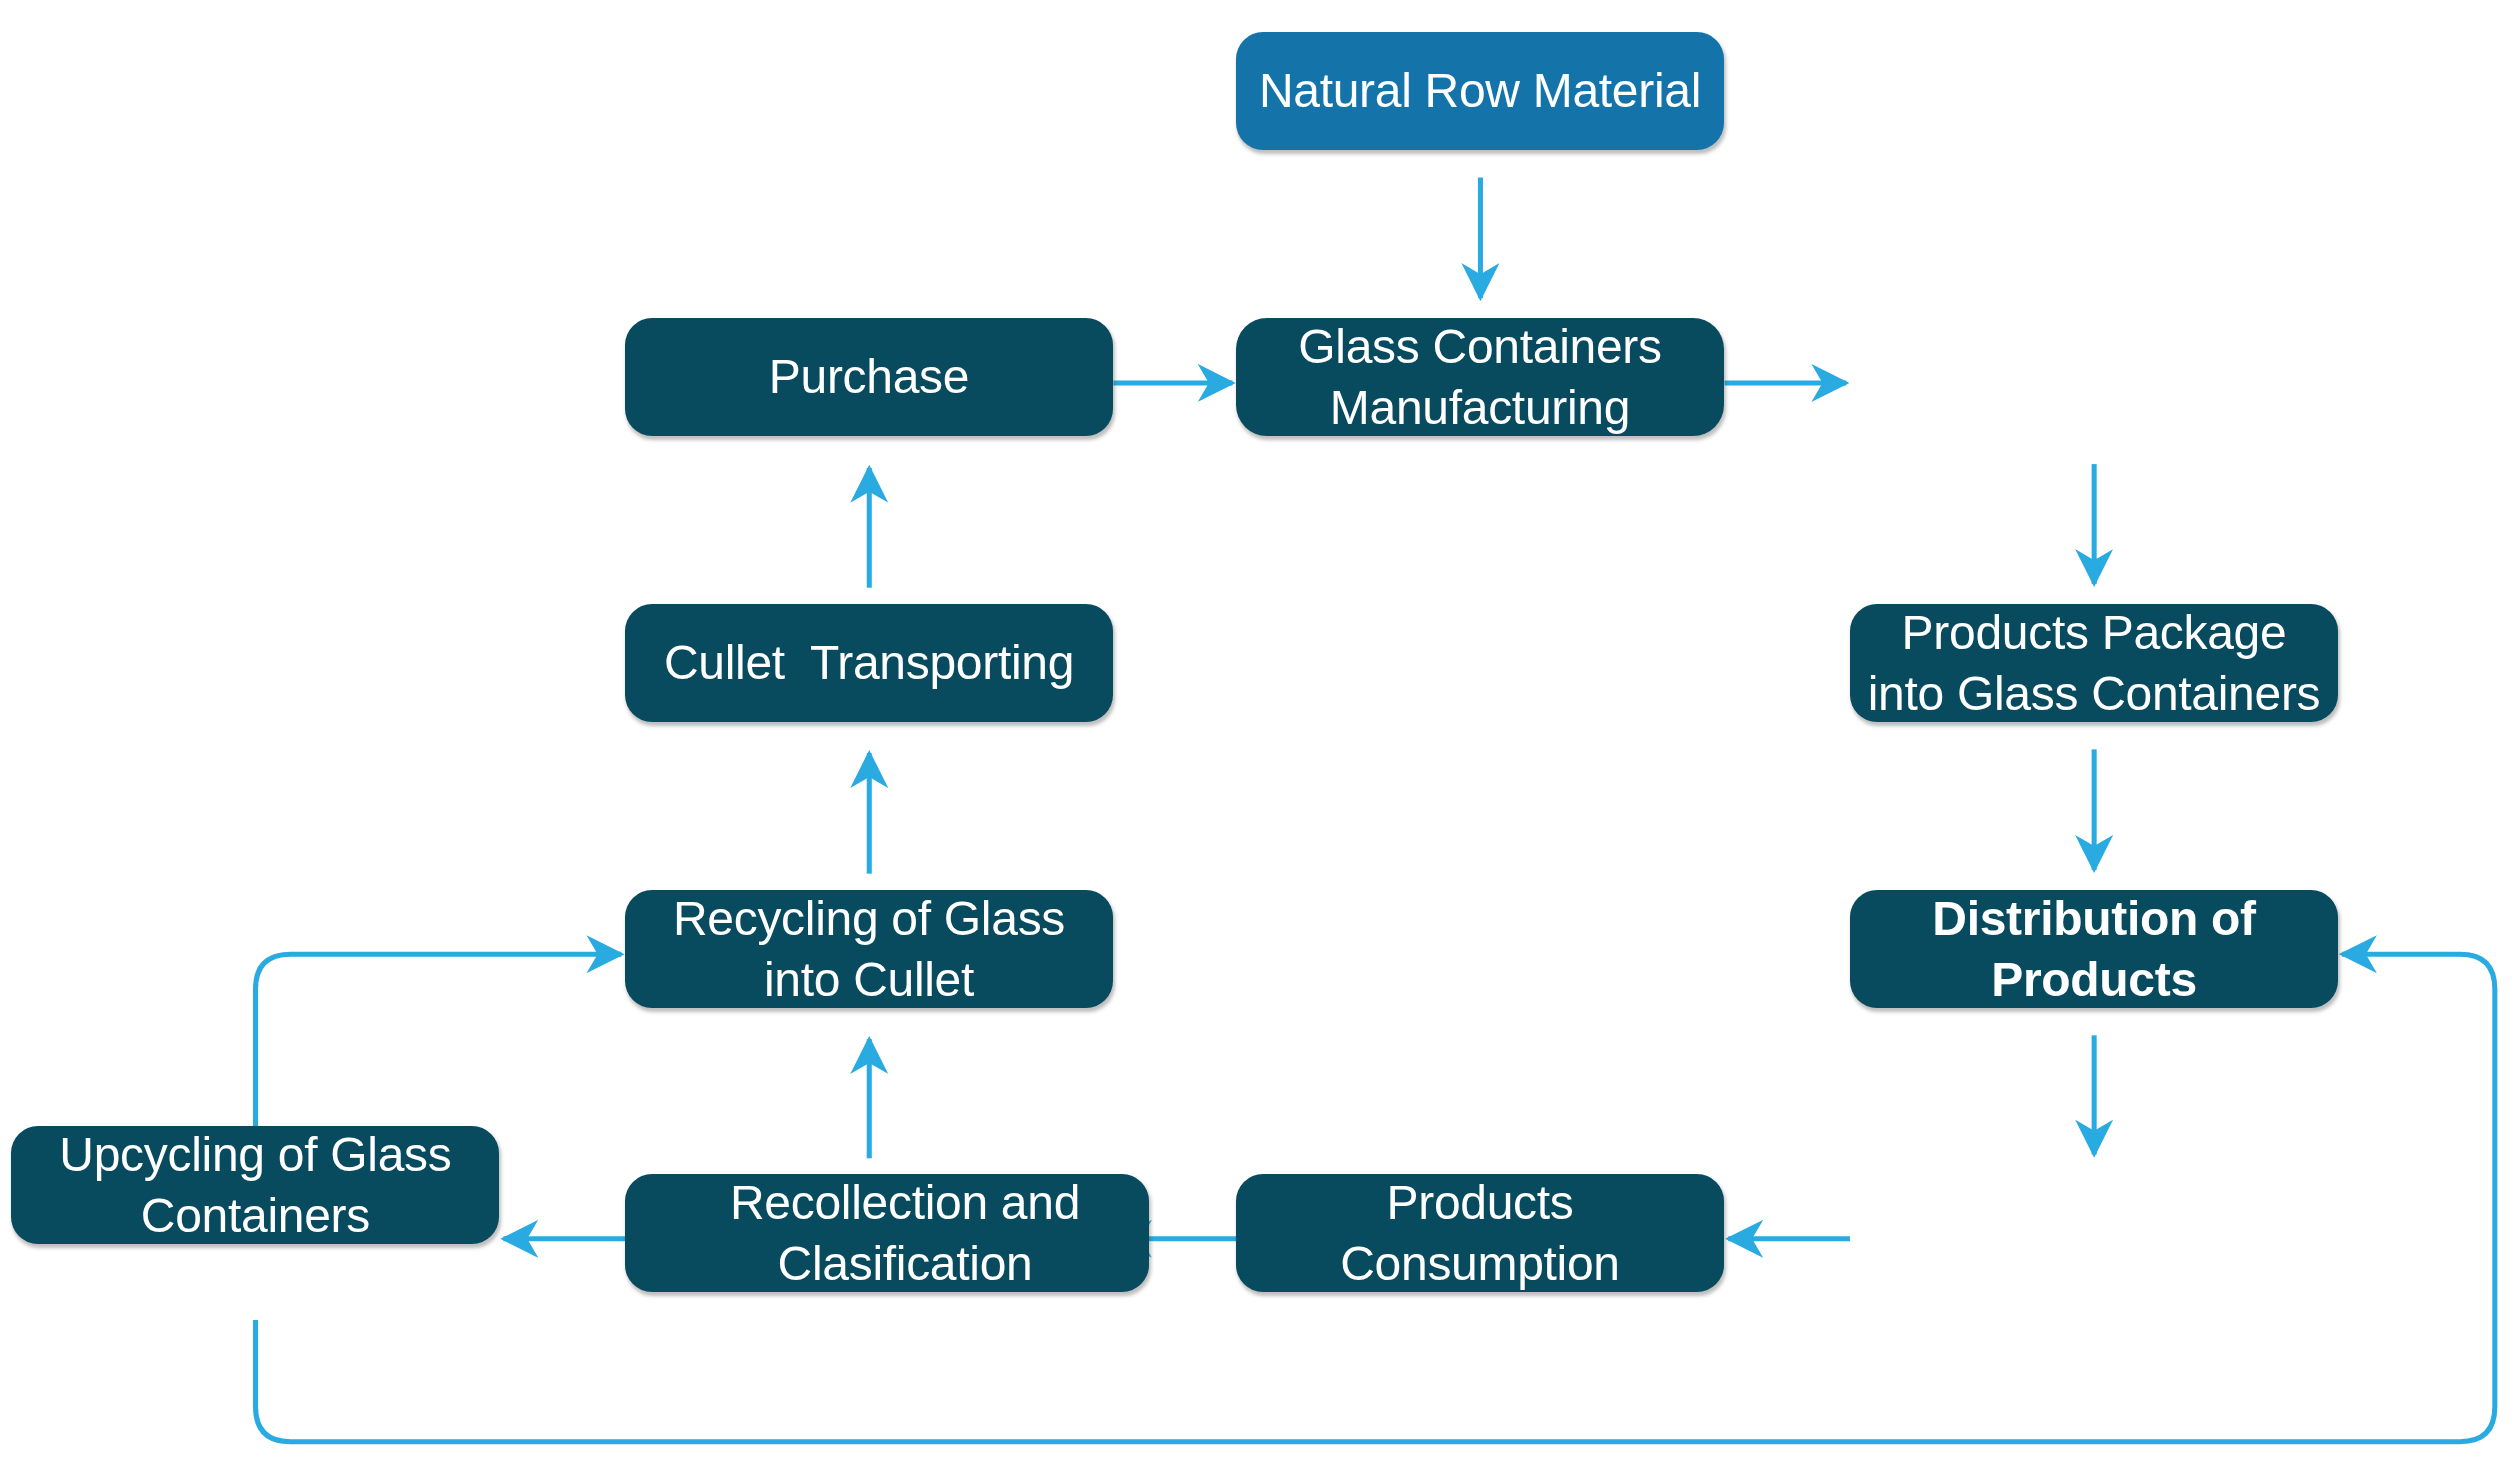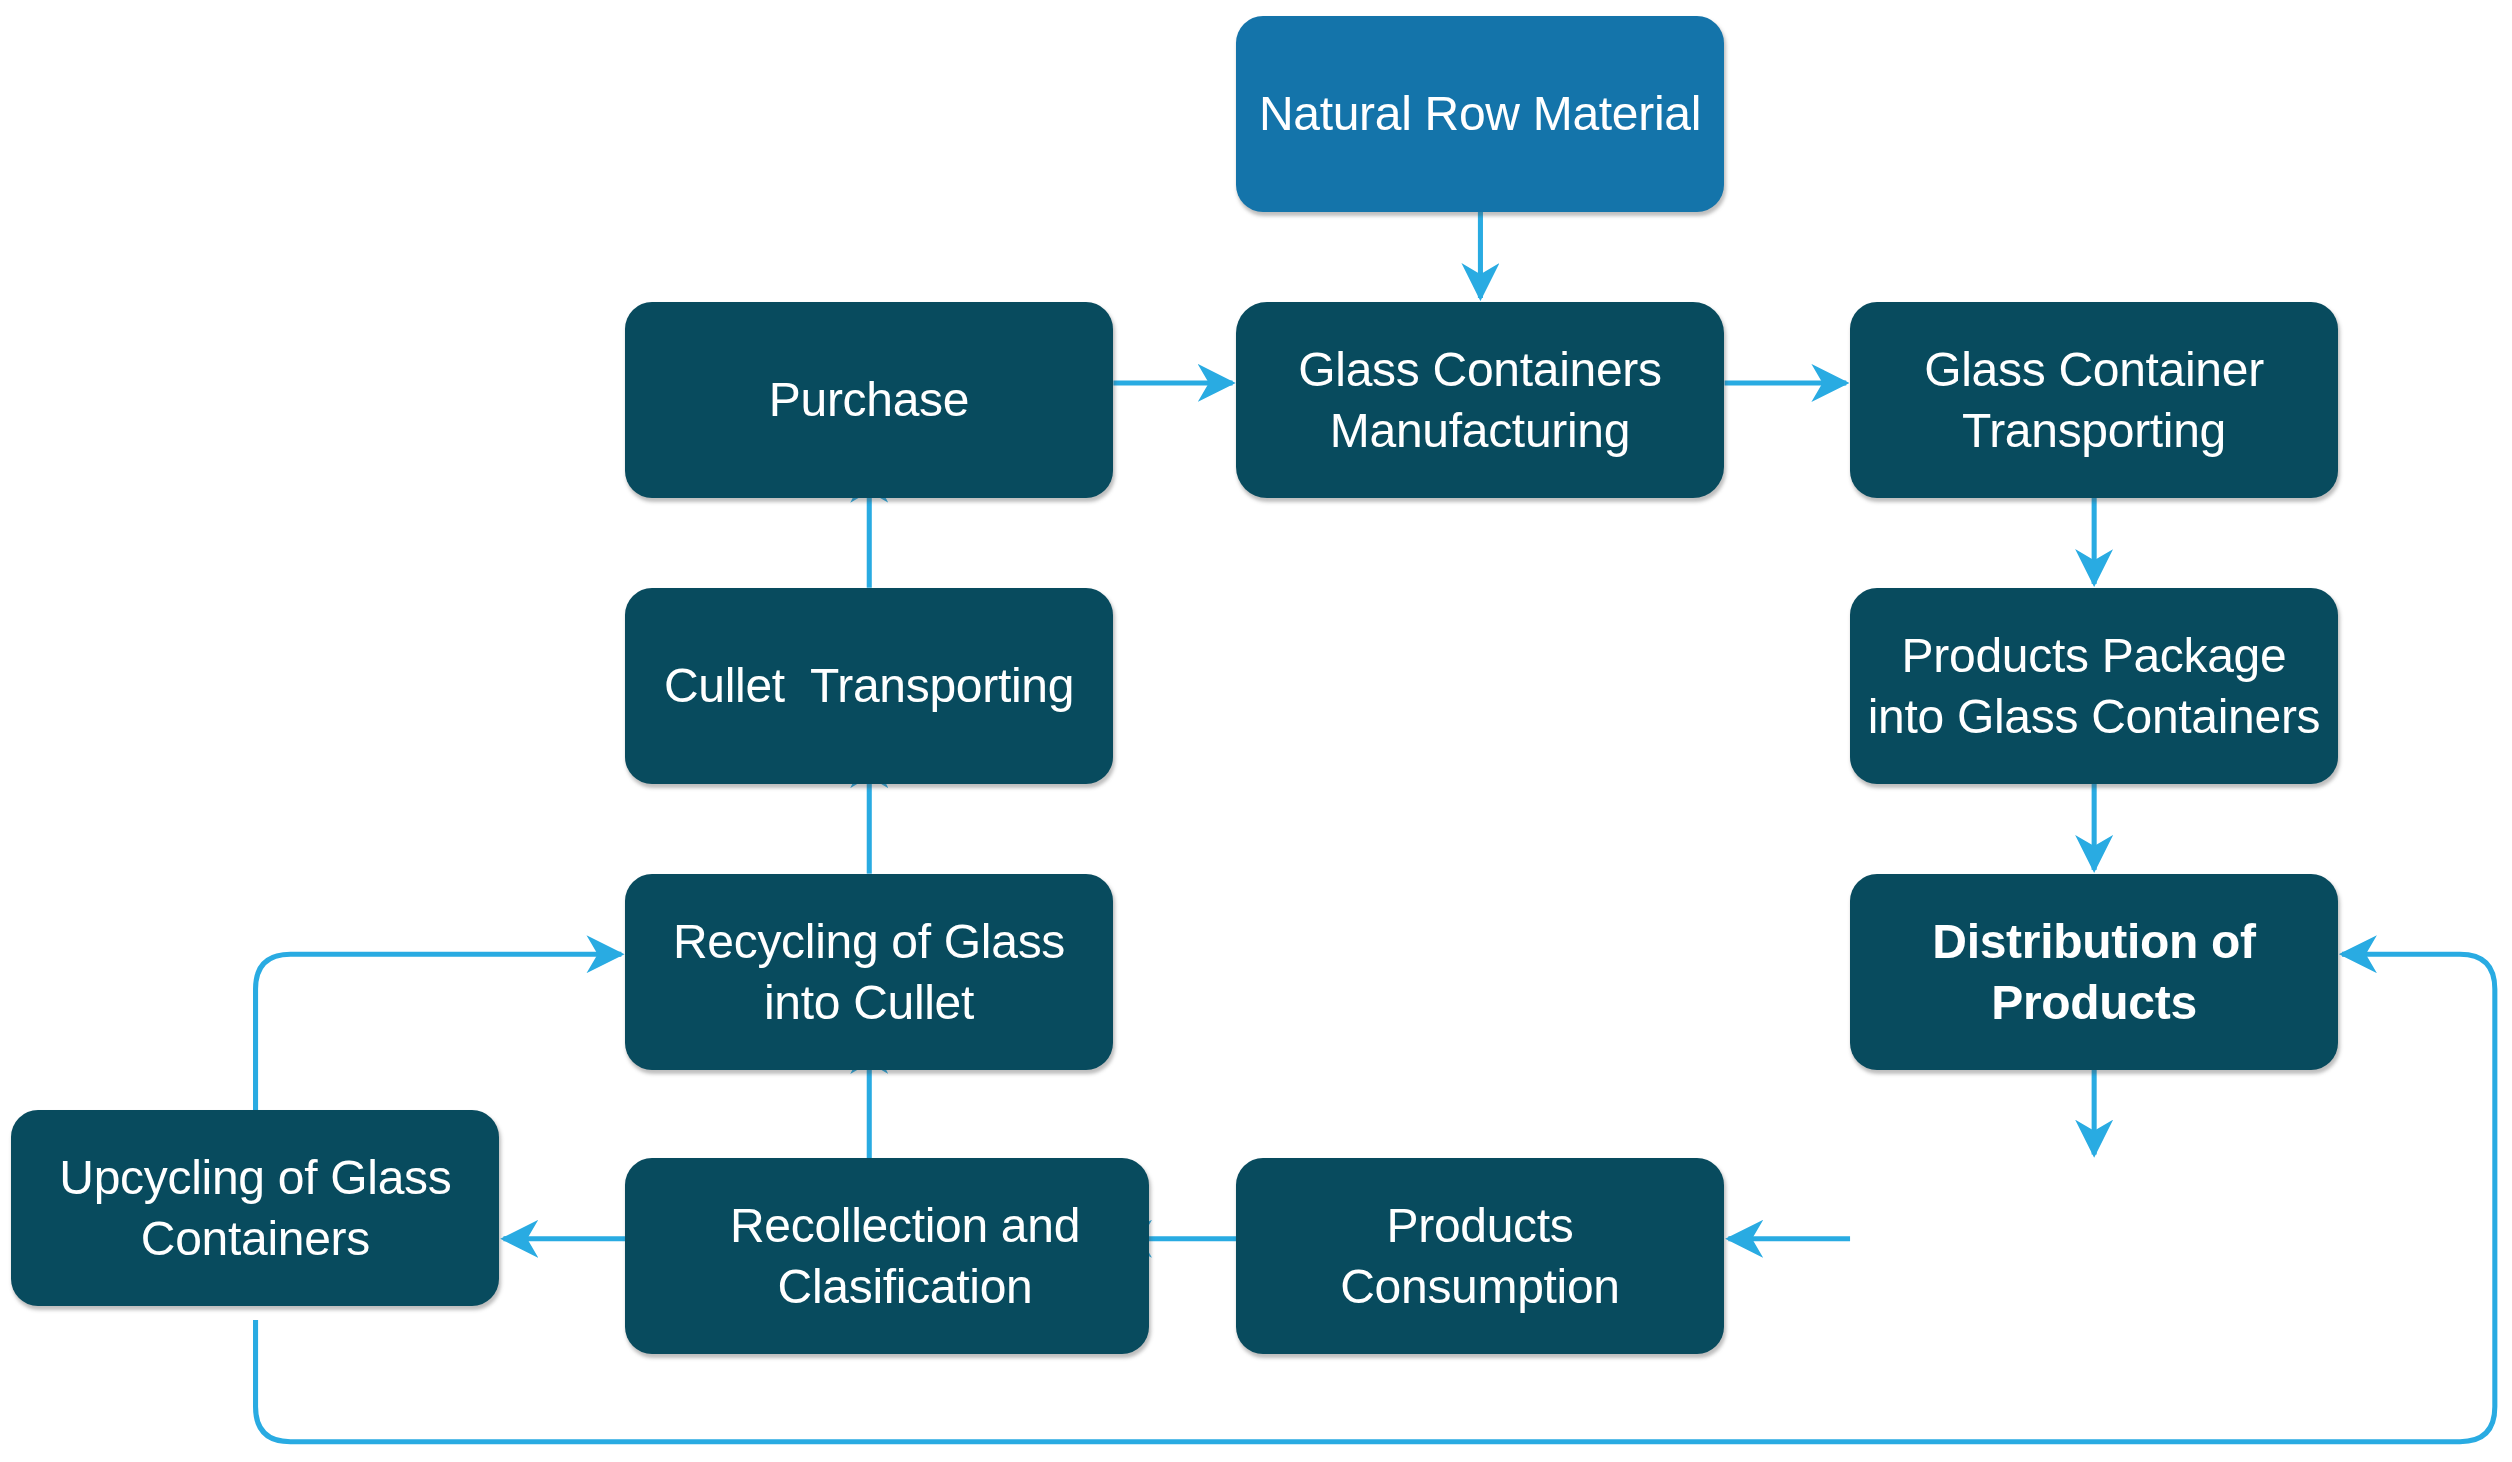--- a/index.html
+++ b/index.html
@@ -13,27 +13,28 @@
   body{
     width:2512px;height:1462px;
     background:var(--background);
     font-family:"Liberation Sans","DejaVu Sans",sans-serif;
     position:relative;overflow:hidden;
   }
   .canvas{position:absolute;left:0;top:0;width:2512px;height:1462px;}
   .arrow-layer{position:absolute;left:0;top:0;width:2512px;height:1462px;}
   .edge{stroke:var(--arrow);stroke-width:8;fill:none;marker-end:url(#ah);}
   .node{
-    position:absolute;width:488px;height:196px;
+    position:absolute;width:488px;height:118px;
     background:var(--process-fill);color:var(--text);
     border-radius:27px;
     display:flex;align-items:center;justify-content:center;
     text-align:center;font-size:48px;line-height:1.28;
     letter-spacing:-0.3px;white-space:pre;
     box-shadow:1.3px 3.2px 3.8px rgba(70,70,70,0.35);
+    margin-top:16px;
   }
   .node.start{background:var(--start-fill);}
   #n-nrm{left:1236px;top:16px;}
   #n-treatment{left:625px;top:302px;}
   #n-gcm{left:1236px;top:302px;border-radius:31px;}
   #n-gct{left:1850px;top:302px;}
   #n-cullet{left:625px;top:588px;}
   #n-ppgc{left:1850px;top:588px;}
   #n-recycling{left:625px;top:874px;}
   #n-dist{left:1850px;top:874px;font-weight:bold;}
@@ -66,22 +67,20 @@
     <path class="edge" d="M1371 1378 L1371 1188"></path>
     <path class="edge" d="M1371 927 L1371 738"></path>
     <path class="edge" d="M403 1827 L403 1560 Q403 1505 458 1505 L980 1505"></path>
     <path class="edge" d="M403 2082 L403 2219 Q403 2274 458 2274 L3880 2274 Q3935 2274 3935 2219 L3935 1560 Q3935 1505 3880 1505 L3694 1505"></path>
   </svg>
 
   <div class="node start" id="n-nrm">Natural Row Material</div>
   <div class="node" id="n-treatment">Purchase</div>
   <div class="node" id="n-gcm">Glass Containers
 Manufacturing</div>
-  <div class="node" id="n-gct">Glass Container
-Transporting</div>
   <div class="node" id="n-cullet">Cullet  Transporting</div>
   <div class="node" id="n-ppgc">Products Package
 into Glass Containers</div>
   <div class="node" id="n-recycling">Recycling of Glass
 into Cullet</div>
   <div class="node" id="n-dist">Distribution of
 Products</div>
   <div class="node" id="n-upcycling">Upcycling of Glass
 Containers</div>
   <div class="node" id="n-recollection">Recollection and

